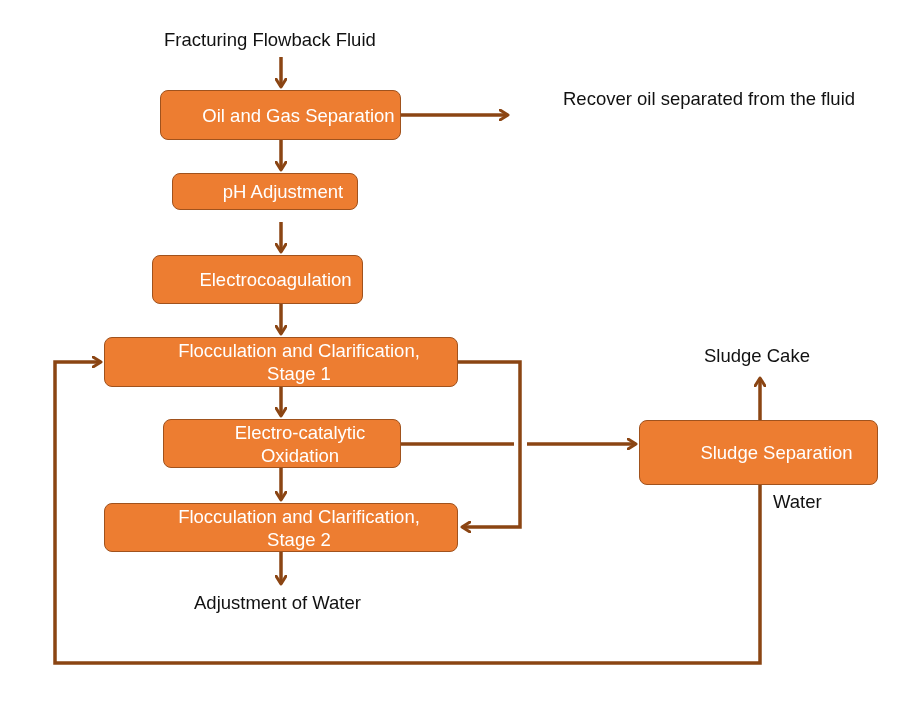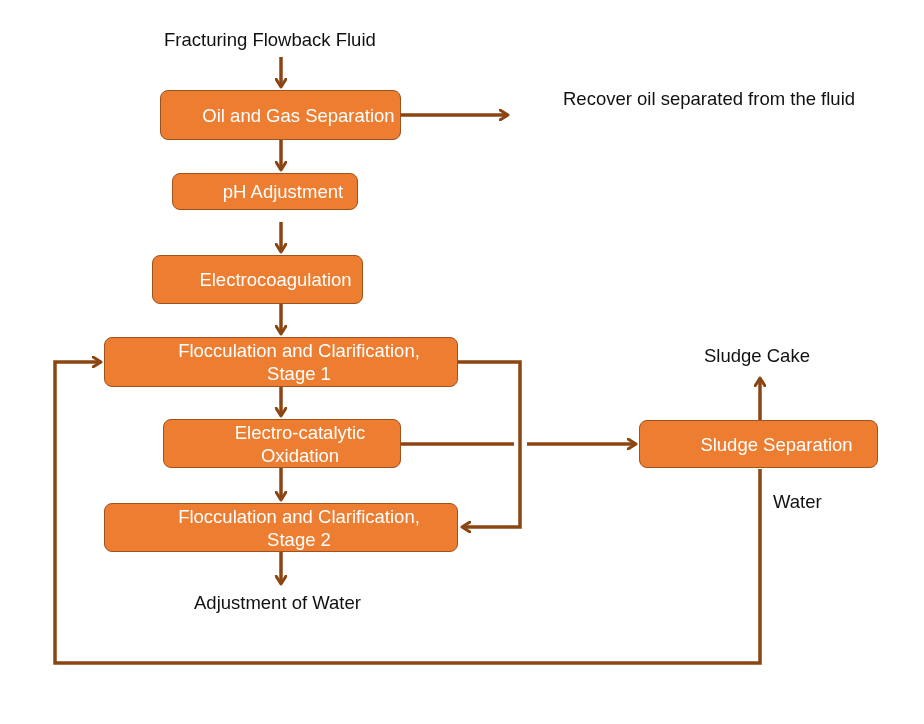--- a/index.html
+++ b/index.html
@@ -64,18 +64,18 @@
   <span>Oxidation</span>
 </div>
 
 <div class="box" style="left:104px; top:503px; width:354px; height:49px; flex-direction:column;">
   <span>Flocculation and Clarification,</span>
   <span>Stage 2</span>
 </div>
 
 <div class="label" style="left:194px; top:592px;">Adjustment of Water</div>
 
-<div class="box" style="left:639px; top:420px; width:239px; height:48px;">
+<div class="box" style="left:639px; top:420px; width:239px; height:65px;">
   <span>Sludge Separation</span>
 </div>
 
 <div class="label" style="left:704px; top:345px;">Sludge Cake</div>
 <div class="label" style="left:773px; top:491px;">Water</div>
 
 </body></html>

